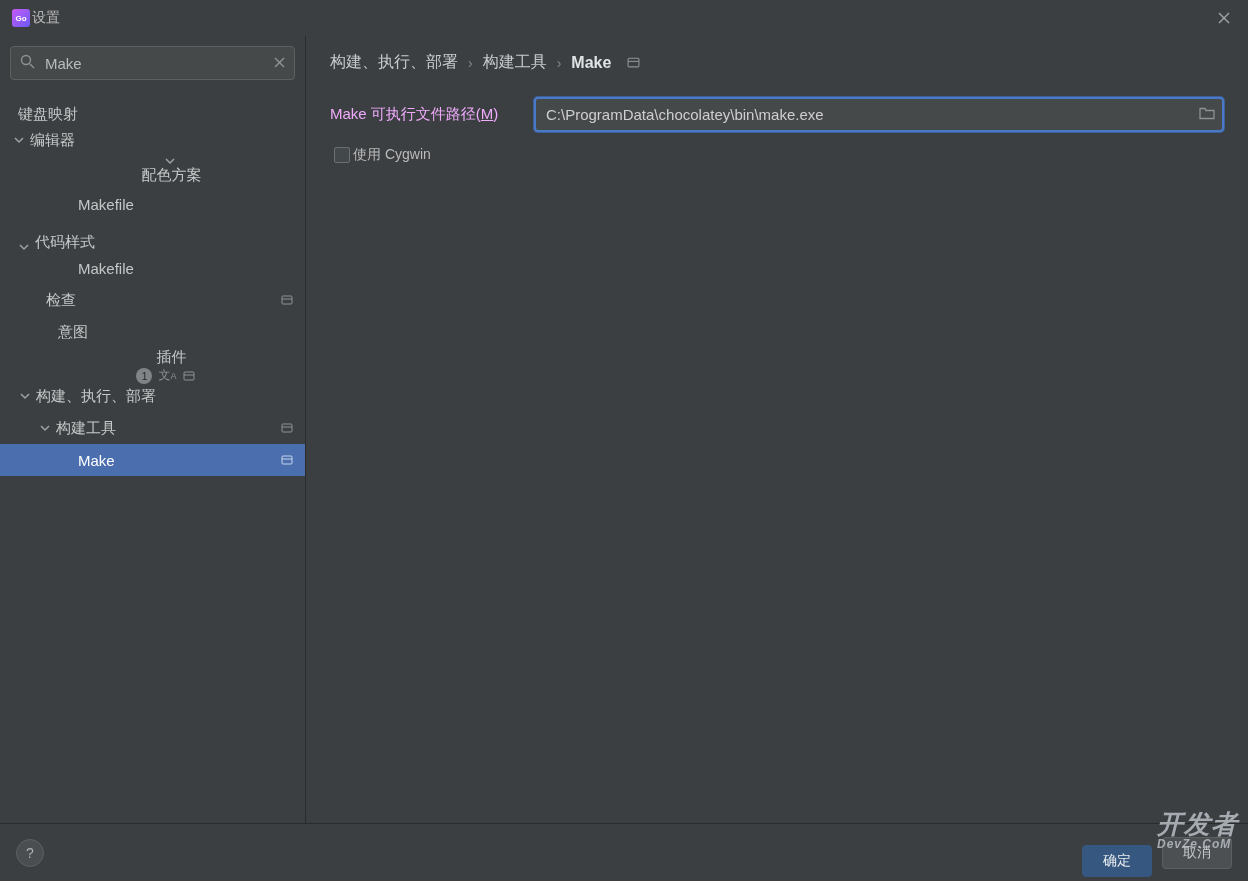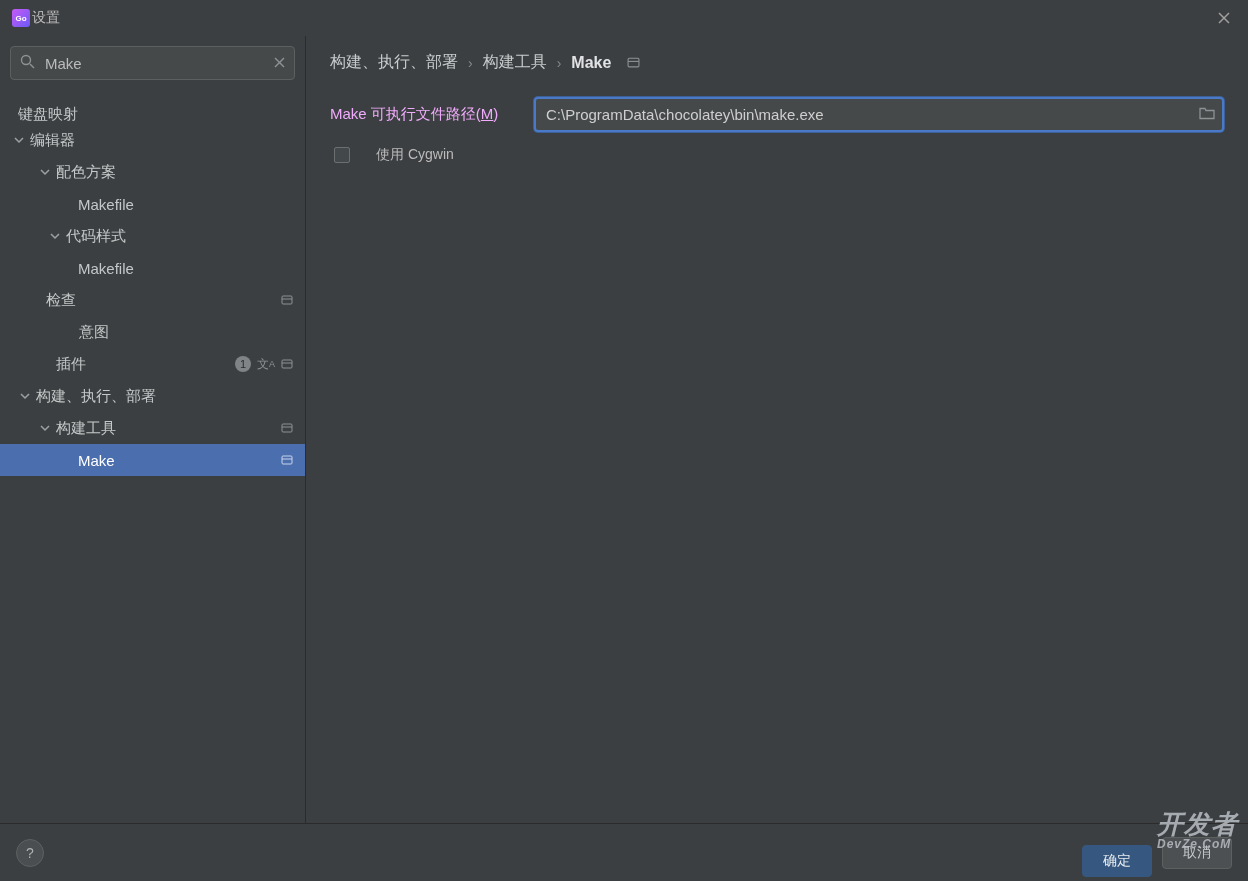--- a/index.html
+++ b/index.html
@@ -188,21 +188,21 @@
 .path-input-wrap .folder-icon {
   position: absolute;
   right: 9px;
   top: 50%;
   transform: translateY(-50%);
   cursor: pointer;
 }
 .checkbox-row {
   display: flex;
   align-items: center;
-  gap: 26px;
+  gap: 3px;
   padding-left: 4px;
 }
 .checkbox {
   width: 16px;
   height: 16px;
   border: 1px solid #6c6f70;
   background: #43494a;
   border-radius: 2px;
   cursor: pointer;
 }
@@ -302,32 +302,32 @@
         <span class="label">键盘映射</span>
       </div>
       <div class="tree-item" style="padding-left:12px;">
         <span class="chevron">
             <svg width="10" height="10" viewBox="0 0 10 10">
               <path d="M1 3 L5 7 L9 3" stroke="#9ea1a3" stroke-width="1.5" fill="none"></path>
             </svg>
           </span>
         <span class="label">编辑器</span>
       </div>
-      <div class="tree-item" style="padding-left:38px;">
+      <div class="tree-item" style="padding-left:38px;flex-direction:column;">
         <span class="chevron">
             <svg width="10" height="10" viewBox="0 0 10 10">
               <path d="M1 3 L5 7 L9 3" stroke="#9ea1a3" stroke-width="1.5" fill="none"></path>
             </svg>
           </span>
         <span class="label">配色方案</span>
       </div>
       <div class="tree-item" style="padding-left:78px;">
         <span class="label">Makefile</span>
       </div>
-      <div class="tree-item" style="padding-left:48px;">
+      <div class="tree-item" style="padding-left:17px;align-items:flex-end;">
         <span class="chevron">
             <svg width="10" height="10" viewBox="0 0 10 10">
               <path d="M1 3 L5 7 L9 3" stroke="#9ea1a3" stroke-width="1.5" fill="none"></path>
             </svg>
           </span>
         <span class="label">代码样式</span>
       </div>
       <div class="tree-item" style="padding-left:78px;">
         <span class="label">Makefile</span>
       </div>
@@ -335,24 +335,24 @@
         <span class="label">检查</span>
         <span class="badge-group">
             <span class="mini-icon">
               <svg width="12" height="10" viewBox="0 0 12 10">
                 <rect x="1" y="1" width="10" height="8" rx="1" stroke="#8e9294" fill="none"></rect>
                 <line x1="1" y1="4" x2="11" y2="4" stroke="#8e9294"></line>
               </svg>
             </span>
           </span>
       </div>
-      <div class="tree-item" style="padding-left:79px;">
+      <div class="tree-item" style="padding-left:58px;">
         <span class="label">意图</span>
       </div>
-      <div class="tree-item" style="padding-left:56px;">
+      <div class="tree-item" style="padding-left:38px;flex-direction:column;">
         <span class="label">插件</span>
         <span class="badge-group">
           <span class="badge-num">1</span>
           <span class="mini-icon">文<sub style="font-size:9px">A</sub></span>
           <span class="mini-icon">
               <svg width="12" height="10" viewBox="0 0 12 10">
                 <rect x="1" y="1" width="10" height="8" rx="1" stroke="#8e9294" fill="none"></rect>
                 <line x1="1" y1="4" x2="11" y2="4" stroke="#8e9294"></line>
               </svg>
             </span>

